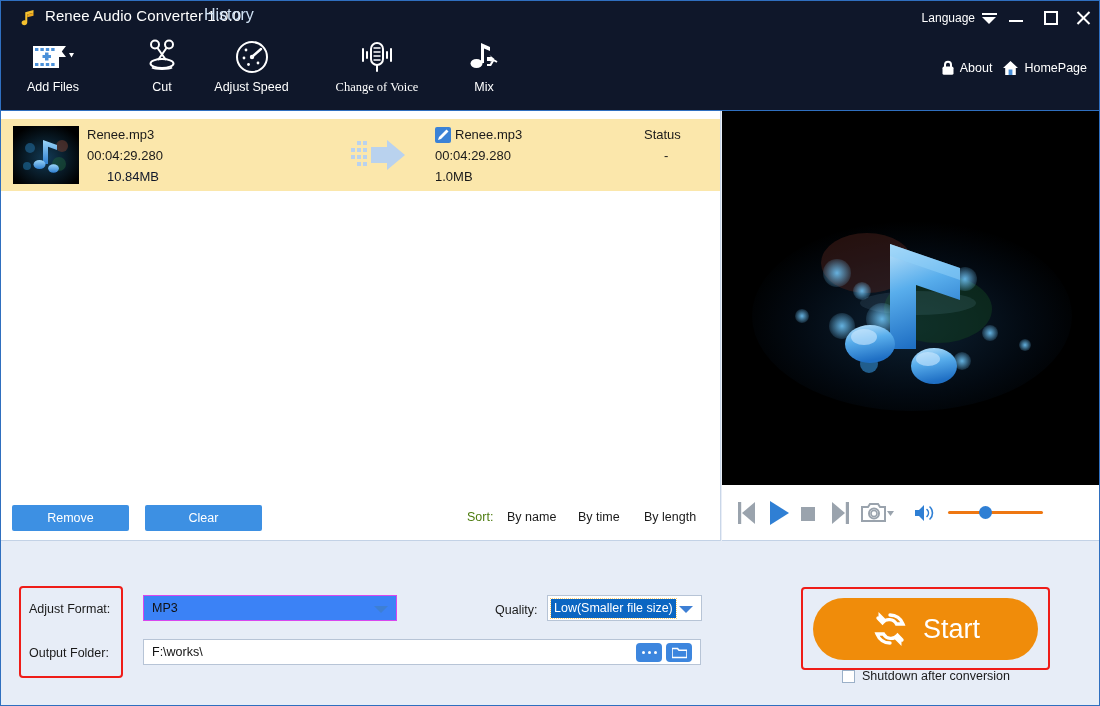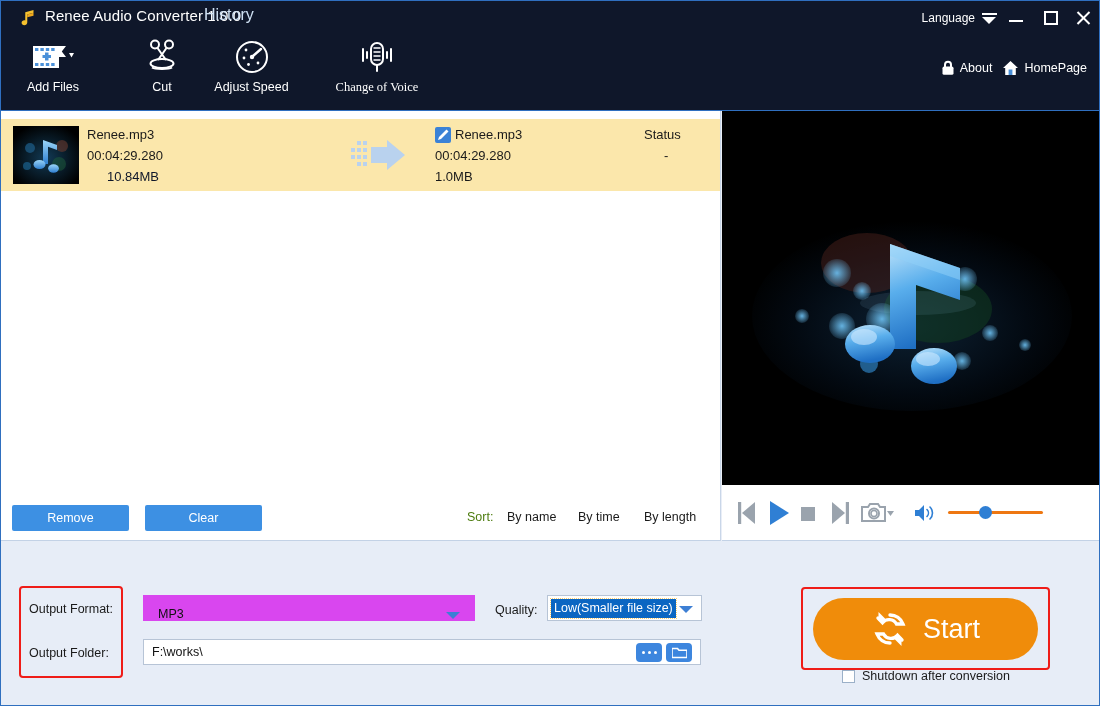--- a/index.html
+++ b/index.html
@@ -210,22 +210,22 @@
   .box-start  { left: 800px; top: 586px; width: 249px; height: 83px; }
 
   .lbl {
     position: absolute; font-size: 12.5px; color: #1a1a1a; white-space: nowrap;
   }
   .lbl-format { left: 28px; top: 601px; }
   .lbl-folder { left: 28px; top: 645px; }
   .lbl-quality { left: 494px; top: 602px; }
 
   .sel-format {
-    position: absolute; left: 142px; top: 594px; width: 332px; height: 26px;
-    background: #d946ef; border: 7px solid #d946ef; cursor: pointer;
+    position: absolute; left: 142px; top: 594px; width: 254px; height: 26px;
+    background: #3b82f6; border: 1px solid #d946ef; cursor: pointer;
   }
   .sel-format .val {
     position: absolute; left: 8px; top: 5px; font-size: 12.5px; color: #111;
   }
   .caret-blue {
     position: absolute; right: 8px; top: 10px;
     width: 0; height: 0;
     border-left: 7px solid transparent;
     border-right: 7px solid transparent;
     border-top: 7px solid #3d7fd4;
@@ -370,20 +370,31 @@
           <svg width="42" height="36" viewBox="0 0 42 36" fill="none" stroke="#fff" stroke-width="2">
             <rect x="15" y="4" width="12" height="22" rx="6"></rect>
             <path d="M17.5 9h7M17.5 13h7M17.5 17h7M17.5 21h7" stroke-width="1.4"></path>
             <path d="M11 13v6M7 10v12M31 13v6M35 10v12" stroke-linecap="round"></path>
             <path d="M21 26v6" stroke-linecap="round"></path>
           </svg>
         </div>
         <div class="tlabel">Change of Voice</div>
       </div>
 
+      <div class="tool tool-mix">
+        <div class="ticon">
+          <svg width="38" height="36" viewBox="0 0 38 36">
+            <path d="M16 24V4l9 4v4l-6-2.6V24z" fill="#fff"></path>
+            <ellipse cx="11.5" cy="24.5" rx="6" ry="4.6" fill="#fff"></ellipse>
+            <path d="M22 18h4l-1.5-2 5 4-5 4 1.5-2h-4z" fill="#fff"></path>
+            <path d="M22 26h3.5l3-5 3.5 2" stroke="#fff" stroke-width="2" fill="none"></path>
+          </svg>
+        </div>
+        <div class="tlabel">Mix</div>
+      </div>
 
     </div>
 
     <div class="hdr-links">
       <div class="hdr-link">
         <svg width="14" height="16" viewBox="0 0 14 16">
           <path d="M4 7V4.8A3 3 0 0 1 10 4.8V7" fill="none" stroke="#fff" stroke-width="2"></path>
           <rect x="1.5" y="6.6" width="11" height="8.2" rx="1.6" fill="#fff"></rect>
         </svg>
         <span>About</span>
@@ -548,21 +559,21 @@
     </div>
     <div class="vol-track"></div>
     <div class="vol-knob"></div>
   </div>
 
   <div class="bottom"></div>
 
   <div class="red-box box-labels"></div>
   <div class="red-box box-start"></div>
 
-  <div class="lbl lbl-format">Output Format:</div>
+  <div class="lbl lbl-format">Adjust Format:</div>
   <div class="lbl lbl-folder">Output Folder:</div>
   <div class="lbl lbl-quality">Quality:</div>
 
   <div class="sel-format">
     <span class="val">MP3</span>
     <span class="caret-blue"></span>
   </div>
 
   <div class="sel-quality">
     <span class="val">Low(Smaller file size)</span>

